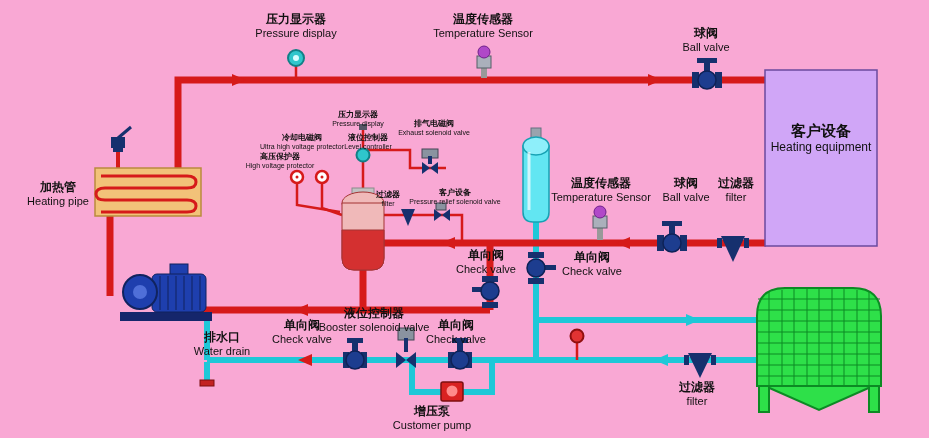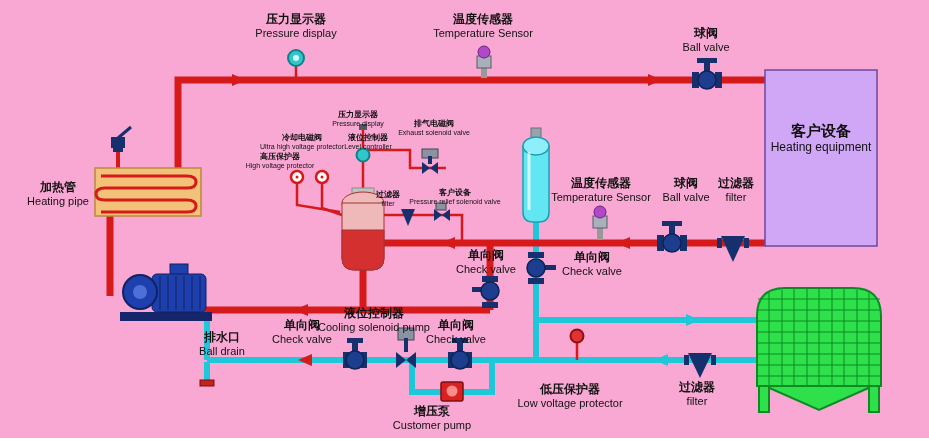--- a/index.html
+++ b/index.html
@@ -329,46 +329,42 @@
 </div>
 
 <div class="lbl" style="left:592px;top:250px">
   <div class="zh">单向阀</div>
   <div class="en">Check valve</div>
 </div>
 
 
 <div class="lbl" style="left:222px;top:330px">
   <div class="zh">排水口</div>
-  <div class="en">Ball drain</div>
+  <div class="en">Water drain</div>
 </div>
 
 <div class="lbl" style="left:302px;top:318px">
   <div class="zh">单向阀</div>
   <div class="en">Check valve</div>
 </div>
 
 <div class="lbl" style="left:374px;top:306px">
   <div class="zh">液位控制器</div>
-  <div class="en">Cooling solenoid pump</div>
+  <div class="en">Booster solenoid valve</div>
 </div>
 
 <div class="lbl" style="left:456px;top:318px">
   <div class="zh">单向阀</div>
   <div class="en">Check valve</div>
 </div>
 
 <div class="lbl" style="left:432px;top:404px">
   <div class="zh">增压泵</div>
   <div class="en">Customer pump</div>
 </div>
 
-<div class="lbl" style="left:570px;top:382px">
-  <div class="zh">低压保护器</div>
-  <div class="en">Low voltage protector</div>
-</div>
 
 <div class="lbl" style="left:697px;top:380px">
   <div class="zh">过滤器</div>
   <div class="en">filter</div>
 </div>
 
 </div>
 
 </body></html>

